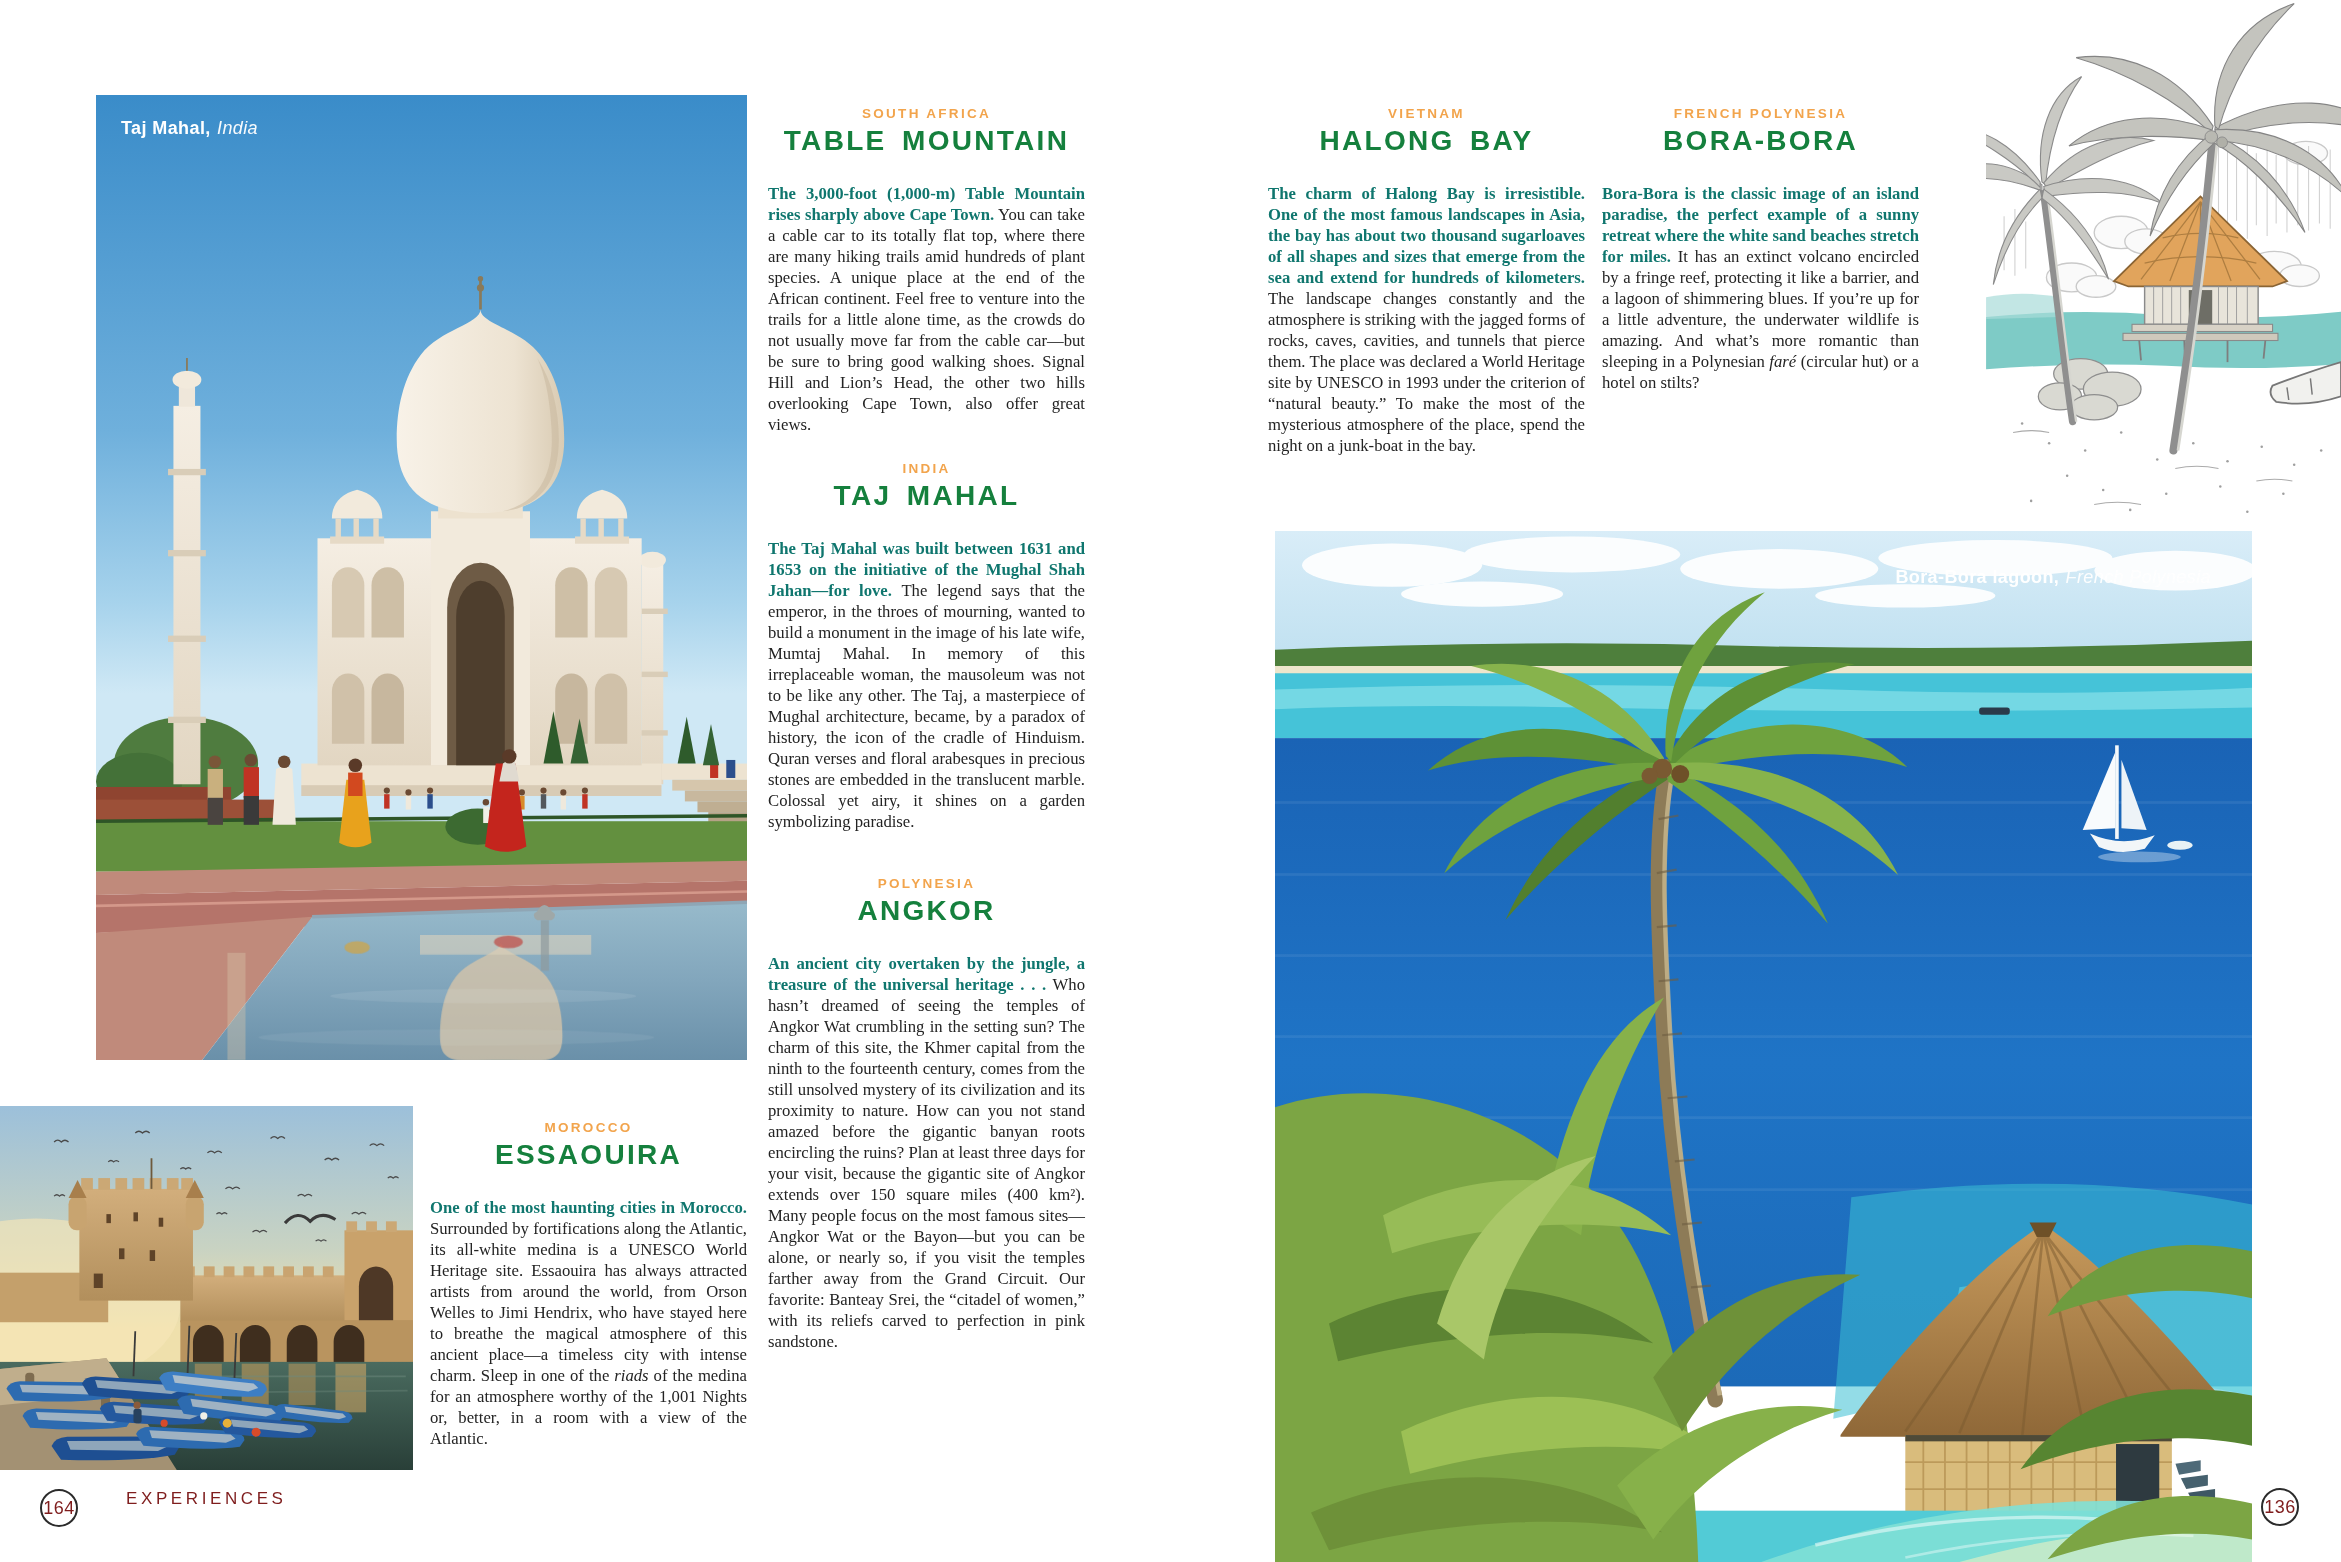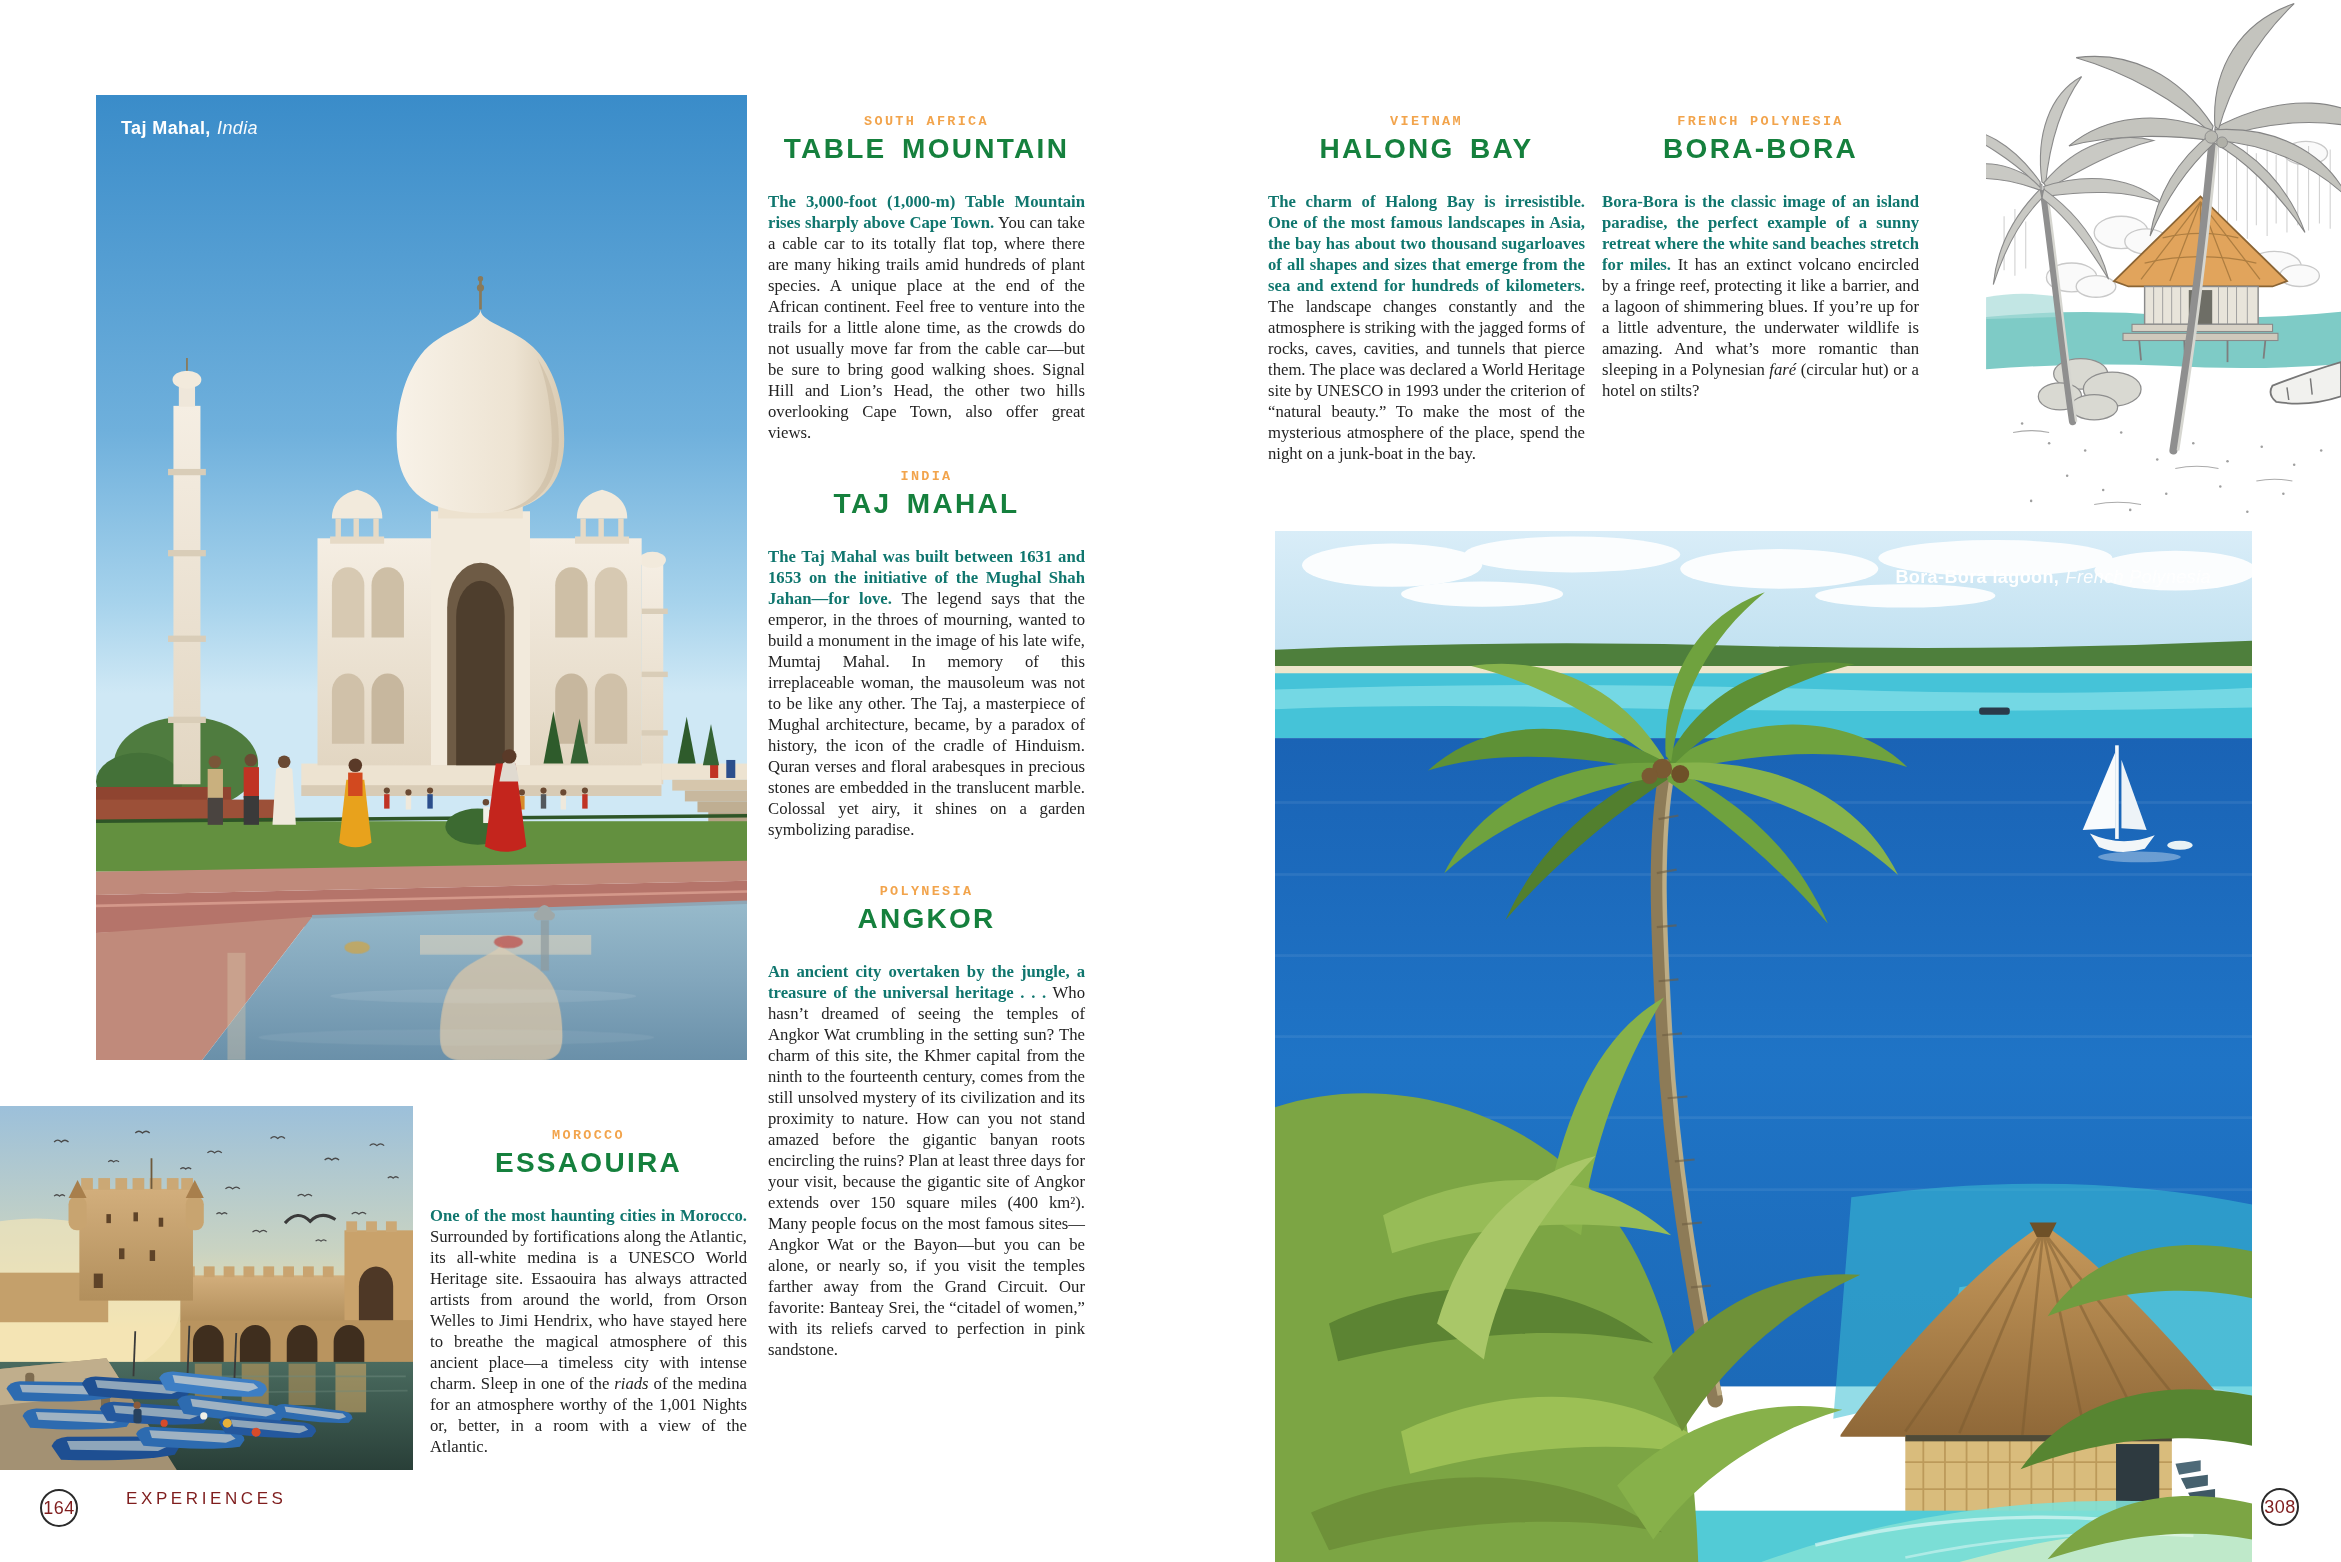--- a/index.html
+++ b/index.html
@@ -21,22 +21,22 @@
   #bora-caption{right:41px;top:36px;text-align:right;}
 
   .section{position:absolute;width:317px;text-align:center;}
   #sec-table-mountain{left:768px;top:106px;}
   #sec-taj-mahal{left:768px;top:461px;}
   #sec-angkor{left:768px;top:876px;}
   #sec-essaouira{left:430px;top:1120px;}
   #sec-halong-bay{left:1268px;top:106px;}
   #sec-bora-bora{left:1602px;top:106px;}
 
-  .country{font-family:Liberation Mono, monospace;font-weight:700;font-size:13.5px;
-           letter-spacing:2.3px;color:#F2A44C;margin-top:8px;}
+  .country{font-family:Liberation Sans, sans-serif;font-weight:700;font-size:13.5px;
+           letter-spacing:2.3px;color:#F2A44C;}
   .title{font-family:"Liberation Sans",sans-serif;font-weight:700;font-size:28px;
          letter-spacing:2.3px;word-spacing:5.4px;color:#15803d;margin-top:3.6px;}
   .body{margin-top:26px;text-align:justify;font-size:16.7px;line-height:21px;color:#232323;
         text-justify:inter-word;}
   .lead{font-weight:700;color:#0f766e;}
   .it{font-style:italic;}
 
   .footer{position:absolute;display:flex;align-items:flex-start;
           font-family:"Liberation Sans",sans-serif;color:#7f1d1d;}
   #footer-left{left:40px;top:1489px;}
@@ -705,17 +705,17 @@
         <path d="M1085 960 C 970 938 878 970 828 1042 C 920 1006 1010 1000 1085 1016 Z" fill="#578531"></path>
         <path d="M1085 1080 C 990 1058 908 1080 858 1142 C 950 1112 1020 1108 1085 1120 Z" fill="#7CA544"></path>
       </g>
     </svg>
     <div class="photo-caption" id="bora-caption">
       <span class="cap-bold">Bora-Bora lagoon,</span><span class="cap-it">French Polynesia</span>
     </div>
   </div>
 
   <div class="footer" id="footer-right">
-    <div class="page-circle">308</div>
+    <div class="page-circle">136</div>
   </div>
 
 </div>
 
 
 </body></html>

